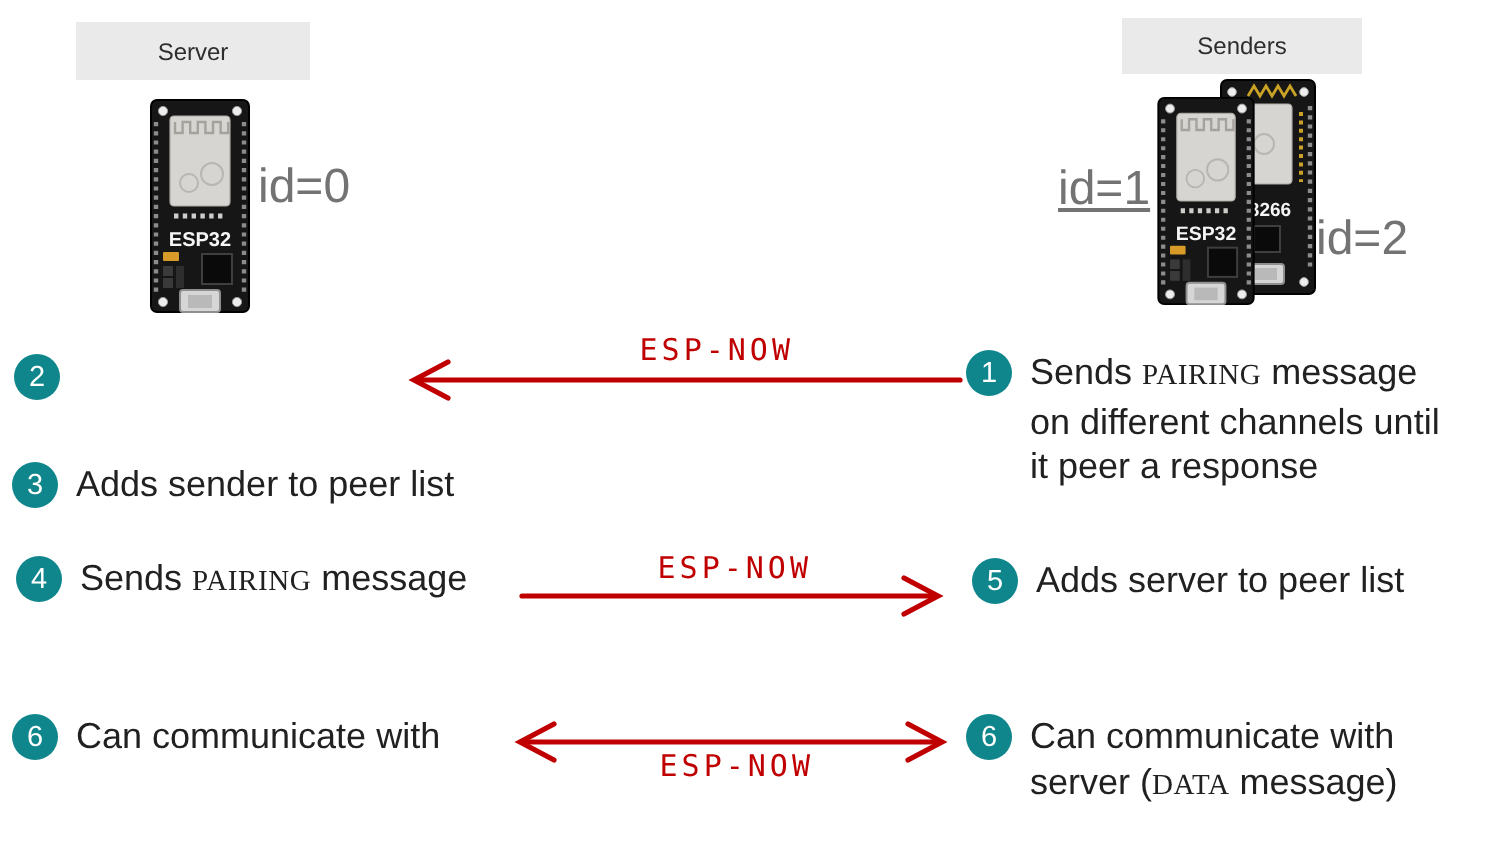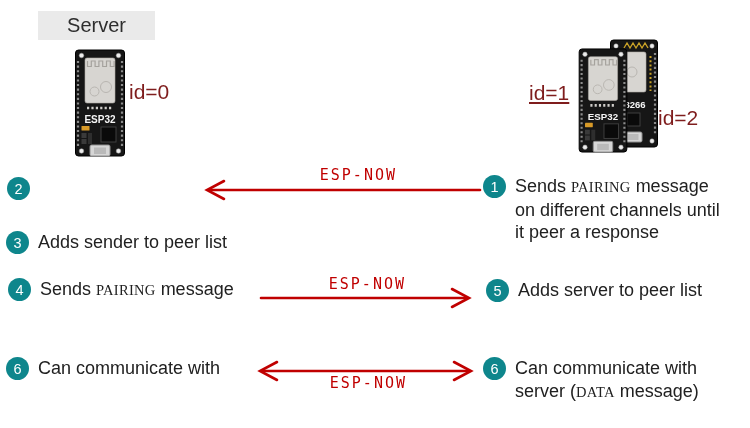--- a/index.html
+++ b/index.html
@@ -3,33 +3,33 @@
 <meta charset="utf-8">
 <style>
   html,body{margin:0;padding:0;background:#fff;}
   body{width:750px;height:428px;position:relative;overflow:hidden;
        font-family:"Liberation Sans","DejaVu Sans",sans-serif;color:#212121;}
   .canvas{position:absolute;inset:0;}
 
   
   .device-label{position:absolute;background:#eaeaea;border-radius:0;
        display:flex;align-items:center;justify-content:center;
-       font-size:20px;color:#2e2e2e;}
+       font-size:12px;color:#2e2e2e;}
   .server-label{left:38px;top:11px;width:117px;height:29px;}
   .senders-label{left:561px;top:9px;width:120px;height:28px;}
 
   
   .board{position:absolute;}
   .server-board{left:75px;top:48px;width:50px;height:110px;}
   .sender-board-back{left:610px;top:36px;width:48px;height:114px;z-index:1;}
   .sender-board-front{left:578px;top:47px;width:50px;height:107px;z-index:2;}
   .board svg{width:100%;height:100%;display:block;}
 
   
-  .id-label{position:absolute;font-size:21px;color:#7f1d1d;white-space:nowrap;}
+  .id-label{position:absolute;font-size:24px;color:#737373;white-space:nowrap;}
   .id0{left:129px;top:80px;}
   .id1{left:529px;top:81px;text-decoration:underline;}
   .id2{left:658px;top:106px;}
 
   
   .arrows{position:absolute;left:0;top:0;width:750px;height:428px;pointer-events:none;}
   .arrows path{stroke:#c00000;stroke-width:2.6;fill:none;stroke-linecap:round;}
 
   .espnow{position:absolute;width:100px;text-align:right;color:#c00000;
        font-family:"DejaVu Sans Mono","Liberation Mono",monospace;
@@ -54,20 +54,21 @@
   .s6r{left:483px;top:357px;}
 
   .board-text{font-family:"Liberation Sans","DejaVu Sans",sans-serif;font-weight:bold;}
 </style>
 </head>
 <body>
 
 <div class="canvas">
 
   <div class="device-label server-label">Server</div>
+  <div class="device-label senders-label">Senders</div>
 
   <div class="board server-board">
     <svg viewBox="0 0 50 110">
       <rect x="0.5" y="2" width="49" height="106" rx="3" fill="#161616" stroke="#000"></rect>
       <circle cx="6.5" cy="7.5" r="2.3" fill="#ededed" stroke="#999" stroke-width="0.5"></circle>
       <circle cx="43.5" cy="7.5" r="2.3" fill="#ededed" stroke="#999" stroke-width="0.5"></circle>
       <circle cx="6.5" cy="103" r="2.3" fill="#ededed" stroke="#999" stroke-width="0.5"></circle>
       <circle cx="43.5" cy="103" r="2.3" fill="#ededed" stroke="#999" stroke-width="0.5"></circle>
       <line x1="3" y1="13" x2="3" y2="98" stroke="#8c8c8c" stroke-width="2.2" stroke-dasharray="2.1 2.5"></line>
       <line x1="47" y1="13" x2="47" y2="98" stroke="#8c8c8c" stroke-width="2.2" stroke-dasharray="2.1 2.5"></line>

